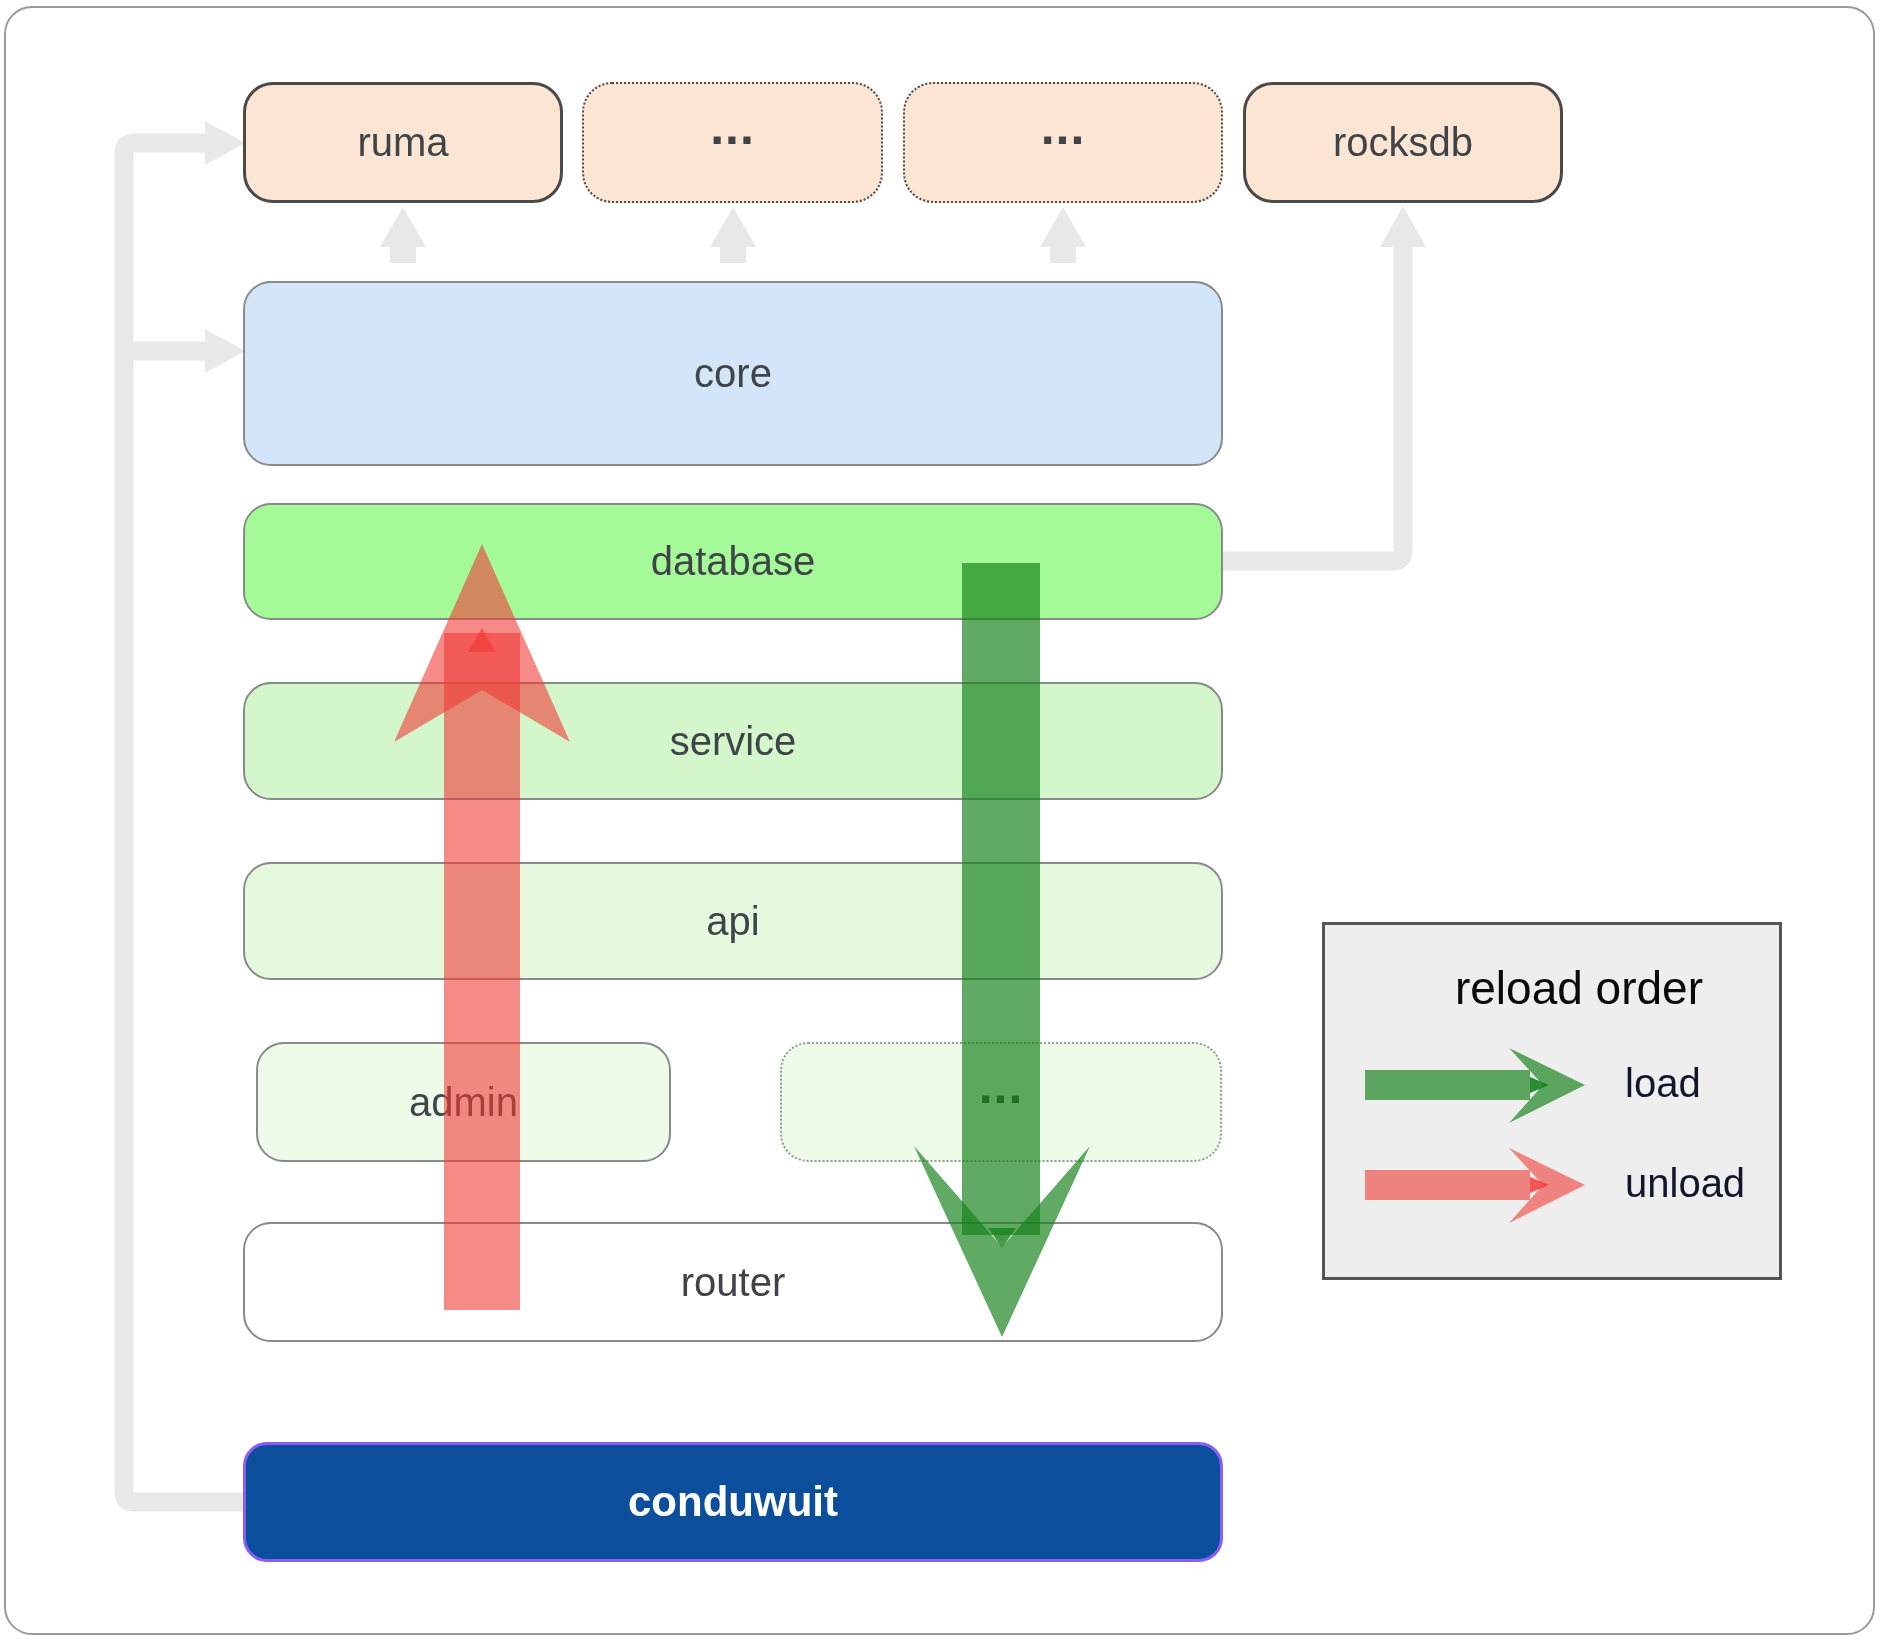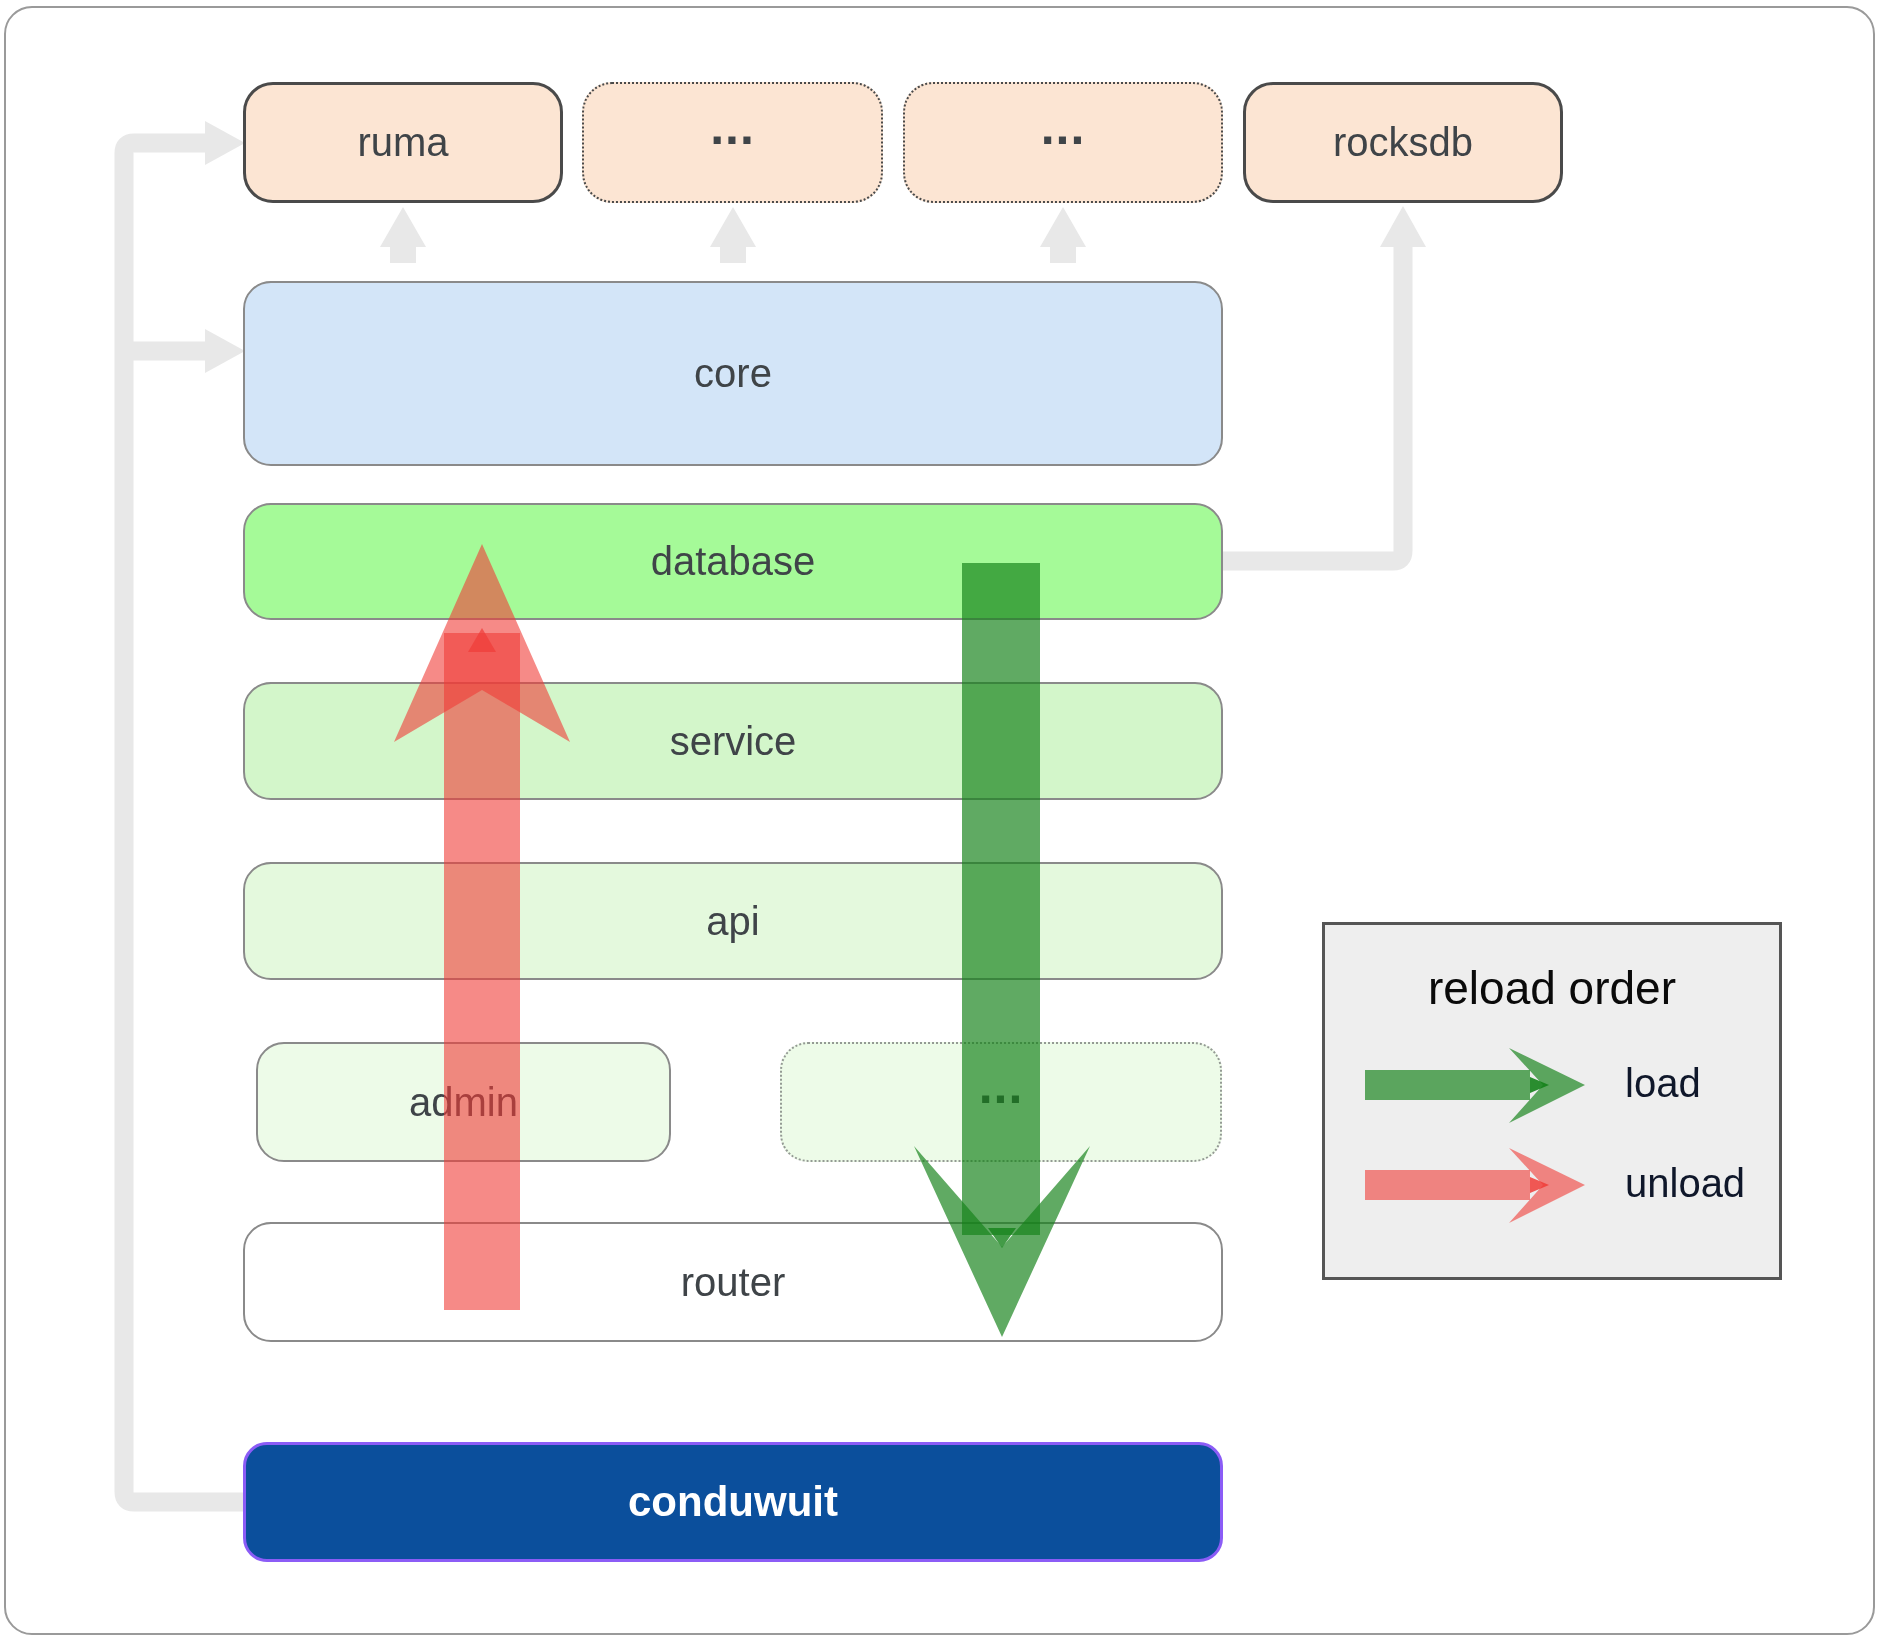--- a/index.html
+++ b/index.html
@@ -42,21 +42,21 @@
   #node-router   {left:243px;top:1222px;width:980px;height:120px;background:var(--router-white);}
   #node-conduwuit{left:243px;top:1442px;width:980px;height:120px;background:var(--conduwuit-blue);
                   border:3px solid #8b5cf6;border-radius:24px;color:#ffffff;font-weight:600;font-size:42px;}
   
   .legend{
     position:absolute;left:1322px;top:922px;width:460px;height:358px;z-index:2;
     background:var(--legend-bg);border:3px solid var(--legend-border);box-sizing:border-box;
   }
   .legend-title{
     position:absolute;left:0;top:36px;width:100%;text-align:center;
-    font-size:46px;color:#0a0a0a;
+    font-size:46px;color:#0a0a0a;padding-left:27px;
   }
   .legend-label{position:absolute;left:300px;font-size:40px;color:#0f172a;}
   #legend-load-label{top:136px;}
   #legend-unload-label{top:236px;}
   .legend svg{position:absolute;left:0;top:0;}
 </style>
 </head>
 <body>
 
 <div class="frame"></div>

